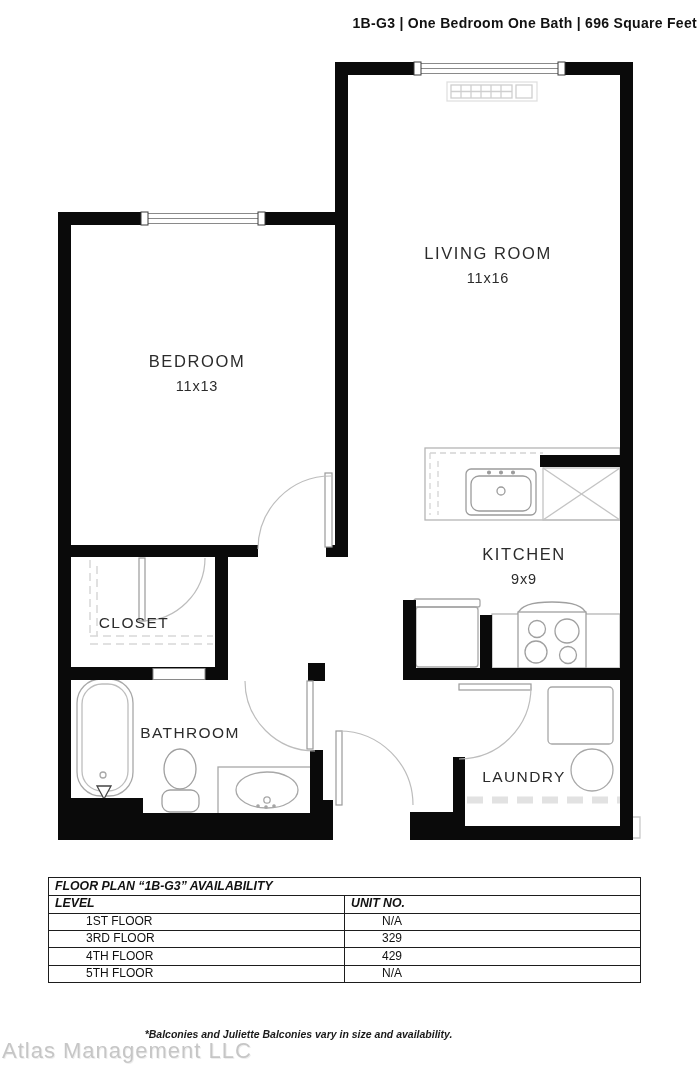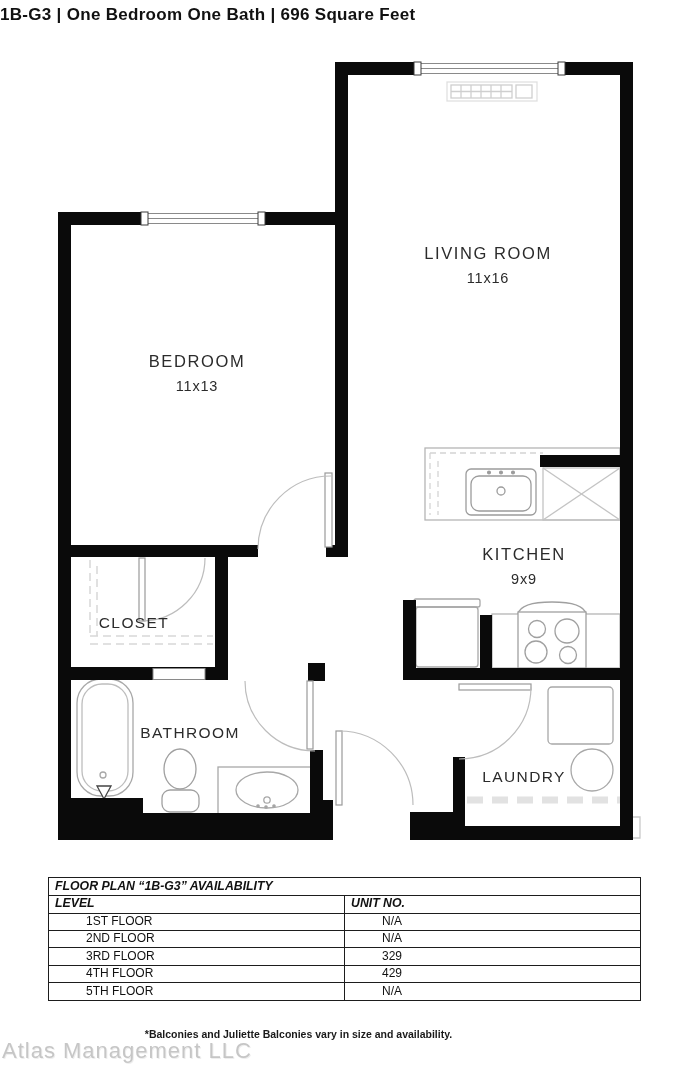--- a/index.html
+++ b/index.html
@@ -1,33 +1,33 @@
 <!DOCTYPE html>
 <html><head>
 <meta charset="utf-8">
 <style>
   html,body{margin:0;padding:0;background:#fff;}
   .page{position:relative;width:697px;height:1080px;background:#fff;overflow:hidden;
         font-family:"Liberation Sans",sans-serif;}
-  .plan-title{position:absolute;top:5px;left:0;width:697px;text-align:left;
-        font-size:17px;font-weight:700;color:#111;letter-spacing:.3px;}
+  .plan-title{position:absolute;top:15px;left:0;width:697px;text-align:right;
+        font-size:14px;font-weight:700;color:#111;letter-spacing:.3px;}
   svg.plan{position:absolute;top:0;left:0;}
   svg text{font-family:"Liberation Sans",sans-serif;fill:#2b2b2b;}
   .room-name{font-size:16.5px;letter-spacing:1.6px;}
   .room-dims{font-size:14.5px;letter-spacing:.8px;}
   .room-name-sm{font-size:15.5px;letter-spacing:1.4px;}
   .table-wrap{position:absolute;left:48px;top:877px;}
   table.avail{border-collapse:collapse;width:593px;table-layout:fixed;}
   table.avail th,table.avail td{border:1.7px solid #1d1d1d;font-size:12px;line-height:1.12;
         padding:1.5px 6px;text-align:left;color:#111;height:13px;overflow:hidden;white-space:nowrap;}
   table.avail th{font-weight:700;font-size:12.3px;font-style:italic;}
   table.avail td{font-weight:400;padding-left:37px;}
   .col-level{width:178px;}
   .footnote{position:absolute;top:1028px;left:0;width:597px;text-align:center;
-        font-size:10.5px;font-weight:600;color:#1a1a1a;}
+        font-size:10.5px;font-style:italic;font-weight:600;color:#1a1a1a;}
   .watermark{position:absolute;left:2px;top:1038px;font-family:Liberation Sans, sans-serif;
         font-size:22px;color:#c6c6c6;letter-spacing:1px;text-shadow:1px 1px 0 #eee;text-align:right;}
 </style>
 </head>
 <body>
 
 <div class="page">
 
   <div class="plan-title">1B-G3  | One Bedroom One Bath |  696 Square Feet</div>
 
@@ -199,24 +199,20 @@
       </tr>
       <tr>
         <th class="col-level">LEVEL</th>
         <th>UNIT NO.</th>
       </tr>
       <tr>
         <td>1ST FLOOR</td>
         <td>N/A</td>
       </tr>
       <tr>
-        <td>2ND FLOOR</td>
-        <td>N/A</td>
-      </tr>
-      <tr>
         <td>3RD FLOOR</td>
         <td>329</td>
       </tr>
       <tr>
         <td>4TH FLOOR</td>
         <td>429</td>
       </tr>
       <tr>
         <td>5TH FLOOR</td>
         <td>N/A</td>

